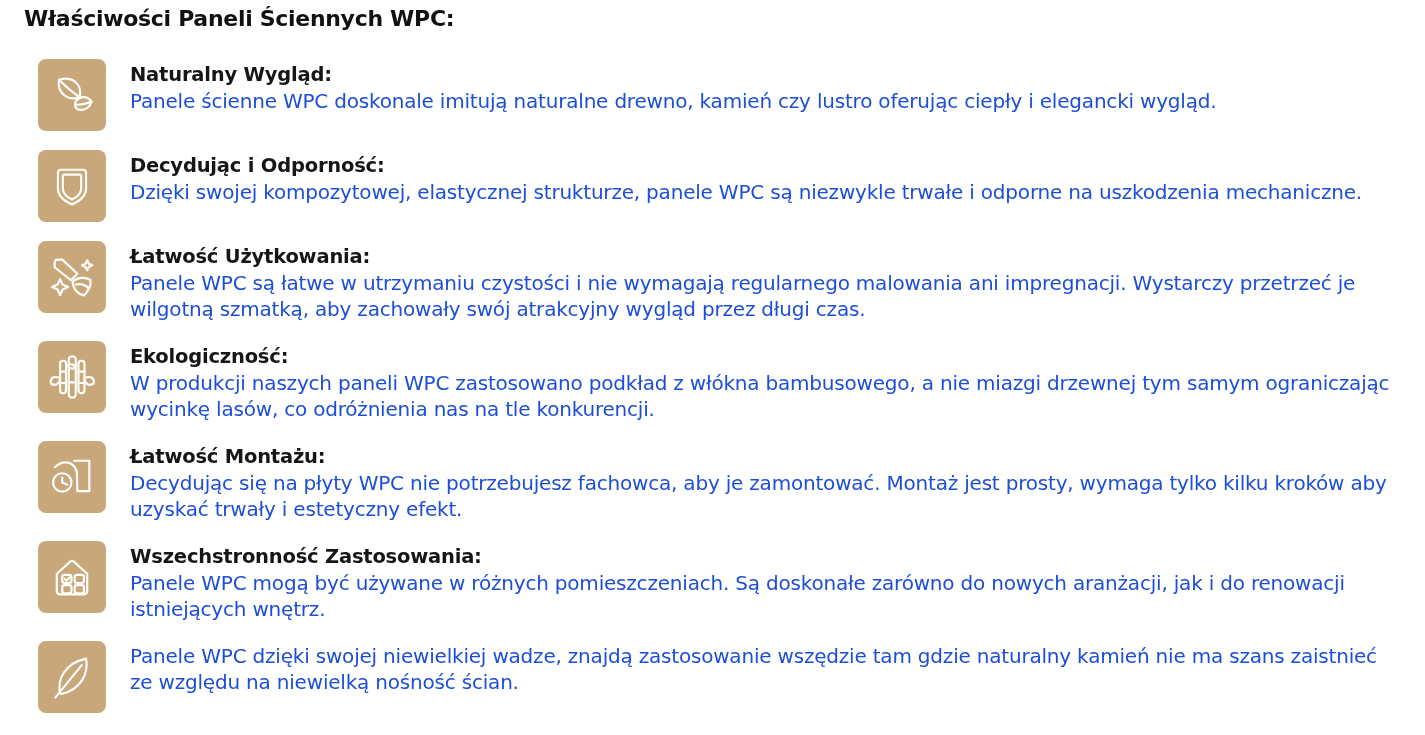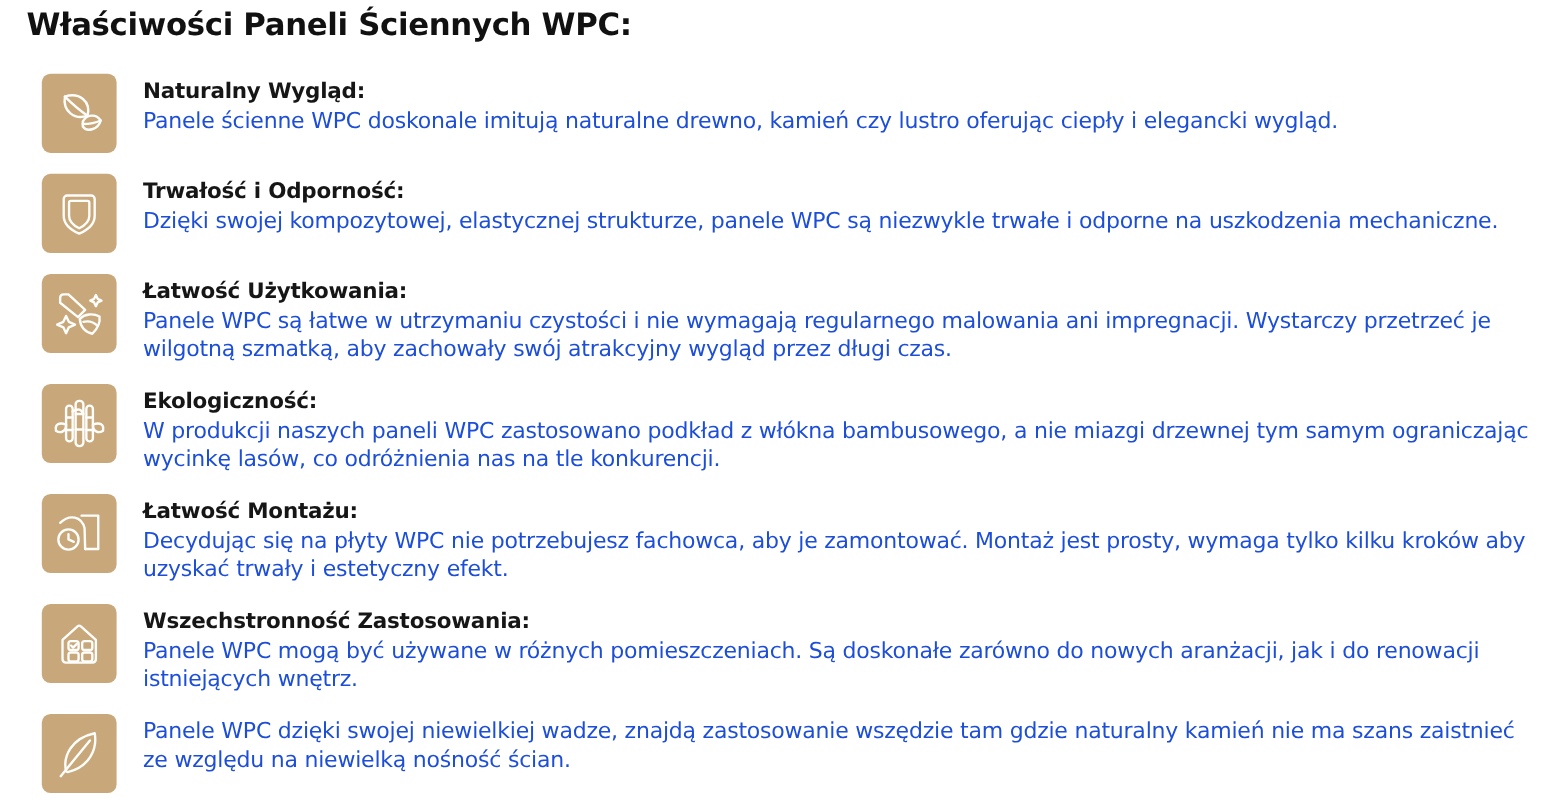--- a/index.html
+++ b/index.html
@@ -10,21 +10,21 @@
     color: #1b1b1b;
   }
   .page {
     width: 1425px;
     height: 735px;
     box-sizing: border-box;
     padding: 6px 20px 0 24px;
     overflow: hidden;
   }
   .page-title {
-    font-size: 28px;
+    font-size: 22px;
     font-weight: 700;
     color: #111111;
     margin: 0 0 28px 0;
     letter-spacing: -0.3px;
   }
   .feature-list { margin: 12px; padding: 0; }
   .feature-item {
     display: flex;
     align-items: flex-start;
     margin-bottom: 19px;
@@ -94,21 +94,21 @@
     </div>
 
     <div class="feature-item">
       <div class="icon-tile">
         <svg viewBox="0 0 48 48">
           <path d="M14 9 H34 C35.7 9 37 10.3 37 12 V26 C37 33 31 38 24 41 C17 38 11 33 11 26 V12 C11 10.3 12.3 9 14 9 Z"></path>
           <path d="M17 13.5 H31 C31.8 13.5 32.5 14.2 32.5 15 V26 C32.5 30.8 28.7 34.2 24 36.5 C19.3 34.2 15.5 30.8 15.5 26 V15 C15.5 14.2 16.2 13.5 17 13.5 Z"></path>
         </svg>
       </div>
       <div class="feature-text">
-        <div class="feature-heading">Trwałość i Odporność:</div>
+        <div class="feature-heading">Decydując i Odporność:</div>
         <div class="feature-body">Dzięki swojej kompozytowej, elastycznej strukturze, panele WPC są niezwykle trwałe i odporne na uszkodzenia mechaniczne.</div>
       </div>
     </div>
 
     <div class="feature-item">
       <div class="icon-tile">
         <svg viewBox="0 0 48 48">
           <path d="M8 15 L8 11 Q8 8 11 8 L15 8 L29 21 L23 27 Z"></path>
           <path d="M24.5 28.5 C25 35 29 39.5 35 41 C39.5 36.5 41.8 31 41 26.5 C35.5 23.5 28.5 24.5 24.5 28.5 Z"></path>
           <path d="M27.5 31 C32 30 36.5 31.5 39.5 34.5"></path>

